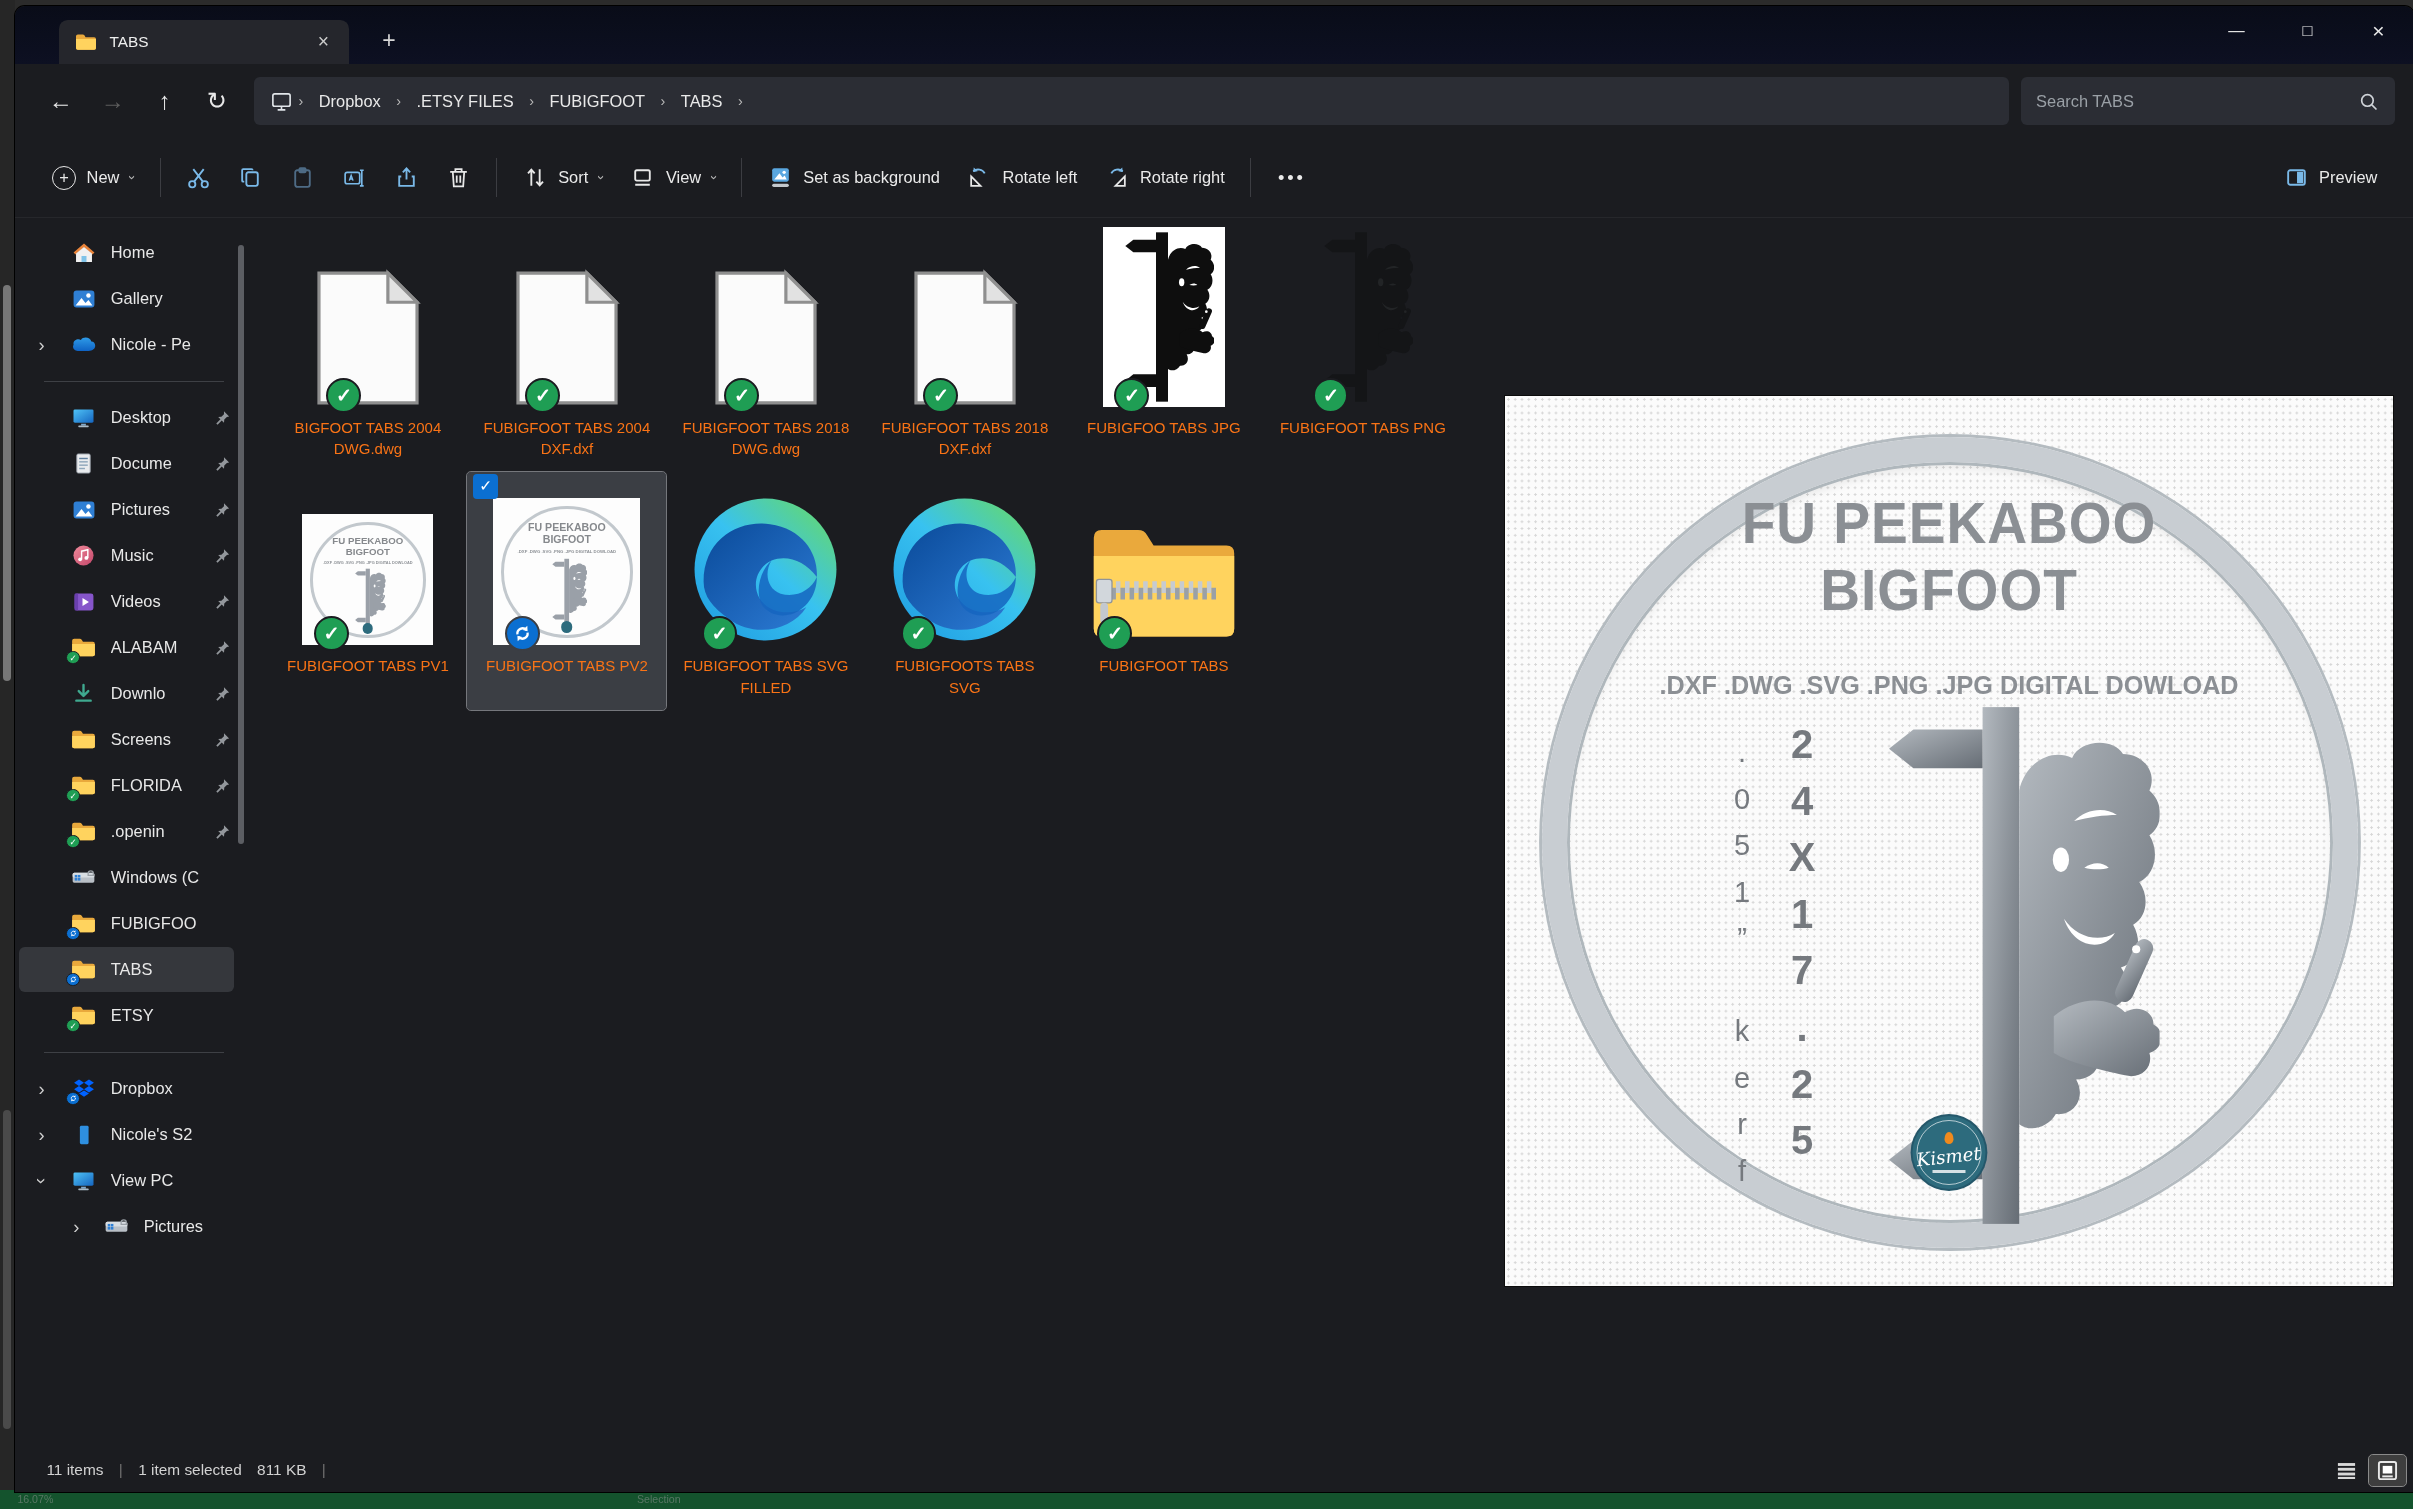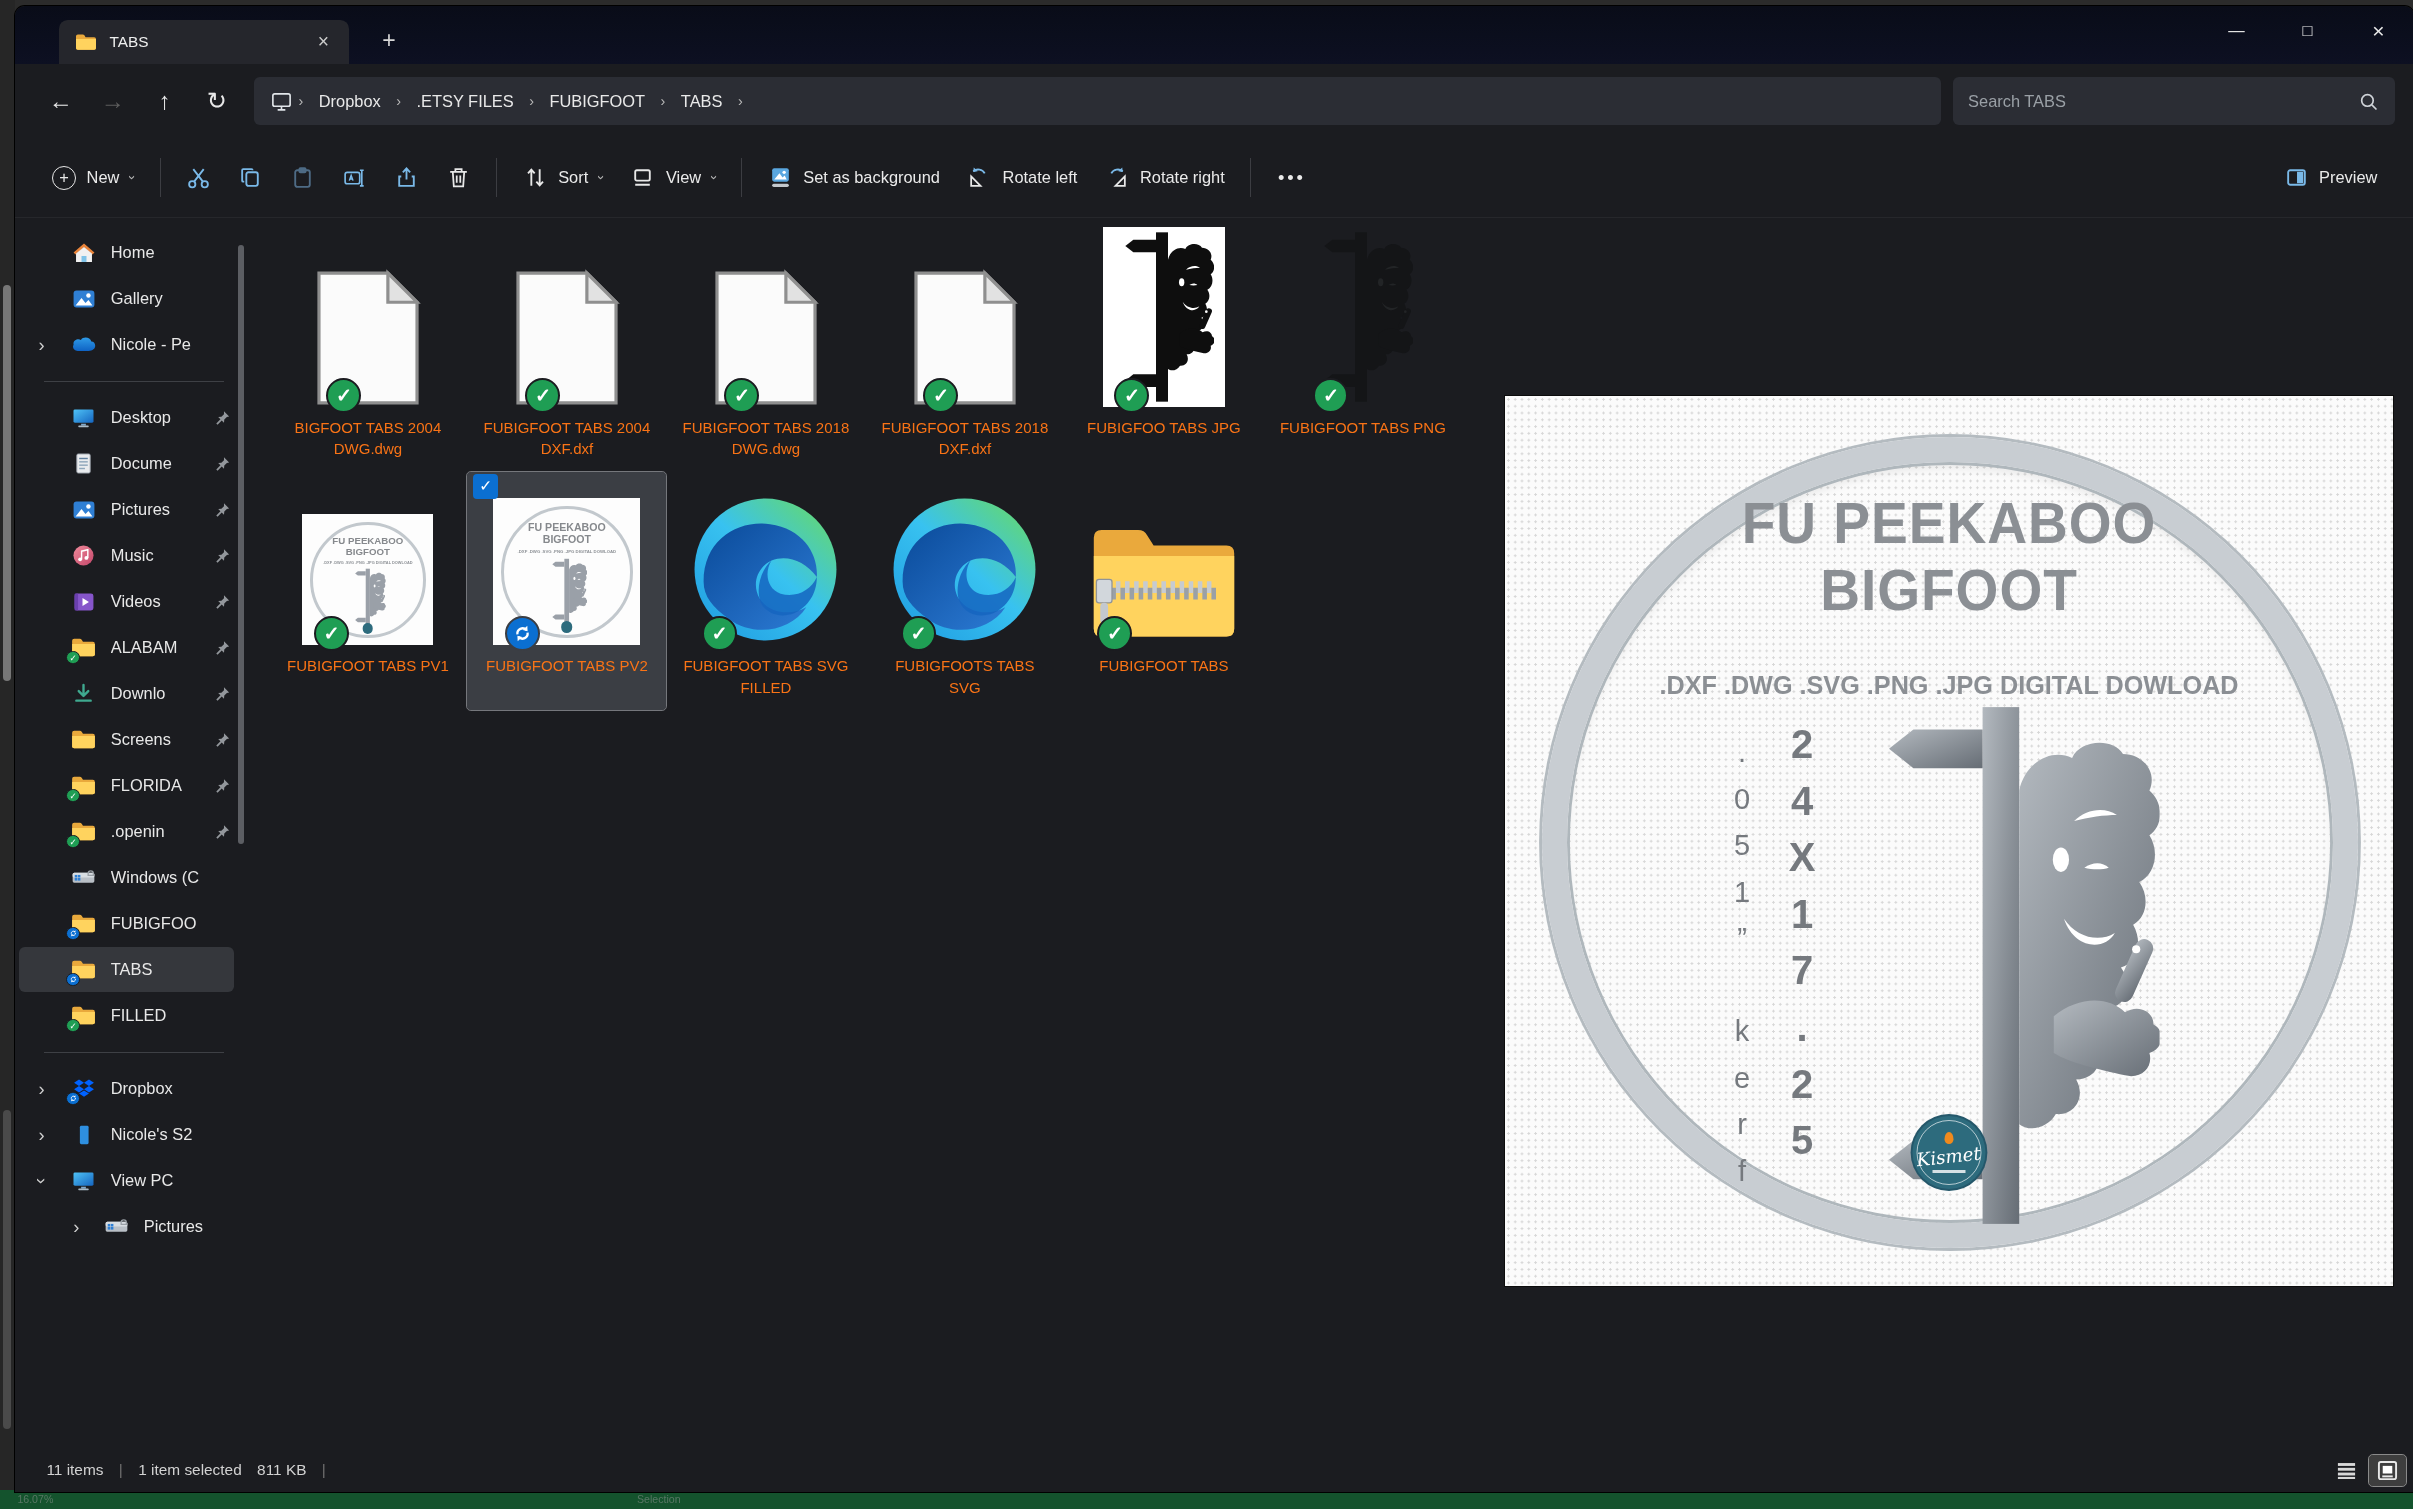--- a/index.html
+++ b/index.html
@@ -25,21 +25,21 @@
   .wincontrols { margin-left:auto; display:flex; align-self:flex-start; height:50px; }
   .wc { width:71px; display:flex; align-items:center; justify-content:center; color:#eaeaea; font-size:16.4px; }
 
   
   .navbar { height:75px; display:flex; align-items:center; padding:0 19.3px; background:#1b1c20; flex:0 0 auto; }
   .navbtn { width:52px; height:46px; display:flex; align-items:center; justify-content:center; font-size:24px; color:#e8e8e8; border-radius:5.8px; }
   .navbtn.disabled { color:#5e5e5e; }
   .breadcrumb { flex:1; height:48px; background:#2b2d34; border-radius:5.8px; margin:0 11.6px; display:flex; align-items:center; padding:0 15.4px; color:#e9e9e9; font-size:16.4px; gap:3.9px; }
   .crumb { padding:3.9px 9.7px; border-radius:3.9px; white-space:nowrap; }
   .csep { color:#b9b9b9; font-size:14.5px; padding:0 1.9px; }
-  .search { width:442px; height:48px; background:#2b2d34; border-radius:5.8px; display:flex; align-items:center; padding:0 15.4px; color:#9aa0a6; font-size:16.4px; }
+  .search { width:374px; height:48px; background:#2b2d34; border-radius:5.8px; display:flex; align-items:center; padding:0 15.4px; color:#9aa0a6; font-size:16.4px; }
   .search svg { margin-left:auto; }
 
   
   .toolbar { height:79px; display:flex; align-items:center; padding:0 25px; gap:3.9px; background:#1b1c20; border-bottom:1px solid #26272b; flex:0 0 auto; }
   .tbtn { display:flex; align-items:center; gap:10.6px; color:#eaeaea; font-size:16.4px; padding:0 11.6px; height:50px; border-radius:5.8px; white-space:nowrap; }
   .tsep { width:1px; height:39px; background:#3c3d42; margin:0 9.7px; }
   .chev { display:inline-block; transform:rotate(90deg); font-size:13.5px; color:#b5b5b5; }
   .newicon { width:24px; height:24px; border:1.5px solid #e8e8e8; border-radius:50%; display:flex; align-items:center; justify-content:center; font-size:16.4px; color:#e8e8e8; }
   .more { letter-spacing:2.9px; font-size:18.3px; color:#eaeaea; padding:0 13.5px; }
   .tb-preview { margin-left:auto; }
@@ -591,21 +591,21 @@
             </span>
           <span class="lbl">TABS</span>
         </div>
         <div class="side-item">
           <span class="ic">
               <svg width="25" height="21" viewBox="0 0 26 22">
                 <use href="#sym-folder"></use>
               </svg>
             <span class="minibadge green">✓</span>
             </span>
-          <span class="lbl">FILLED</span>
+          <span class="lbl">ETSY</span>
         </div>
         <div class="sdiv"></div>
         <div class="side-item">
           <span class="sichev">›</span>
           <span class="ic">
               <svg width="24" height="22" viewBox="0 0 25 23">
                 <use href="#sym-dropbox"></use>
               </svg>
             <span class="minibadge blue">
                 <svg width="8.7" height="8.7" viewBox="0 0 9 9">

